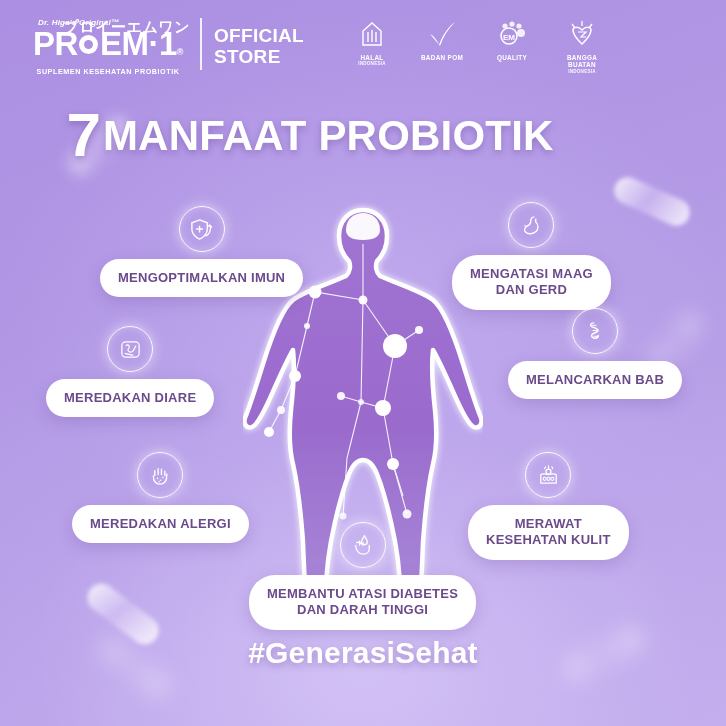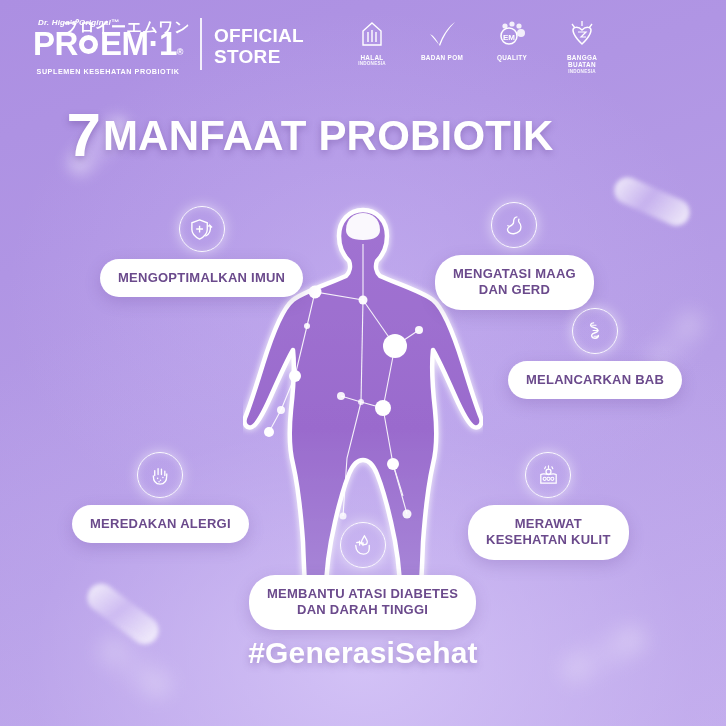--- a/index.html
+++ b/index.html
@@ -273,38 +273,50 @@
         <path d="M11 3 L19 6 L19 13 C19 18 15 21 11 23 C7 21 3 18 3 13 L3 6 Z" fill="none" stroke="#fff" stroke-width="1.4"></path>
         <path d="M11 9 L11 16 M7.5 12.5 L14.5 12.5" stroke="#fff" stroke-width="1.4"></path>
         <path d="M17 20 C21 18 23 14 22 9 L24 11 M22 9 L19.5 9.5" fill="none" stroke="#fff" stroke-width="1.4"></path>
       </svg>
     </div>
     <div class="pill">
       <span>MENGOPTIMALKAN IMUN</span>
     </div>
   </div>
 
+  <div class="item" style="left:46px;top:326px;">
+    <div class="ring">
+      <svg width="25" height="25" viewBox="0 0 26 26">
+        <rect x="4" y="5" width="18" height="16" rx="4" fill="none" stroke="#fff" stroke-width="1.3"></rect>
+        <path d="M8 9 C11 7 13 10 11 12 C9 14 12 17 15 15 C17.5 13.5 17 10 19 9" fill="none" stroke="#fff" stroke-width="1.2"></path>
+        <path d="M7 17 C10 18 13 18 16 19" fill="none" stroke="#fff" stroke-width="1.2"></path>
+      </svg>
+    </div>
+    <div class="pill">
+      <span>MEREDAKAN DIARE</span>
+    </div>
+  </div>
 
   <div class="item" style="left:72px;top:452px;">
     <div class="ring">
       <svg width="25" height="25" viewBox="0 0 26 26">
         <path d="M7 13 L7 8 M10.5 12 L10.5 6 M14 12 L14 6.5 M17.5 13 L17.5 8.5" stroke="#fff" stroke-width="1.4" stroke-linecap="round"></path>
         <path d="M5.5 13 C5.5 19 8 22 12.5 22 C17 22 19.5 19 19.5 13 L19.5 11" fill="none" stroke="#fff" stroke-width="1.4"></path>
         <circle cx="10" cy="16" r=".8" fill="#fff"></circle>
           <circle cx="13" cy="18" r=".8" fill="#fff"></circle>
         <circle cx="15.5" cy="15" r=".8" fill="#fff"></circle>
           <circle cx="11.5" cy="19.5" r=".8" fill="#fff"></circle>
       </svg>
     </div>
     <div class="pill">
       <span>MEREDAKAN ALERGI</span>
     </div>
   </div>
 
-  <div class="item" style="left:435px;top:202px;">
+  <div class="item" style="left:452px;top:202px;">
     <div class="ring">
       <svg width="25" height="25" viewBox="0 0 26 26">
         <path d="M16 4 C13 4 12 7 12 10 C12 12 10 13 8 14 C5.5 15.5 5 18 7 20
                  C9.5 22.5 15 22 18 19 C20.5 16.5 20 12 18 10 C17 9 17 7 18 6" fill="none" stroke="#fff" stroke-width="1.4" stroke-linejoin="round"></path>
         <path d="M8 14 L5.5 13" stroke="#fff" stroke-width="1.3"></path>
       </svg>
     </div>
     <div class="pill">
       <span>MENGATASI MAAG</span>
       <span class="l2">DAN GERD</span>

